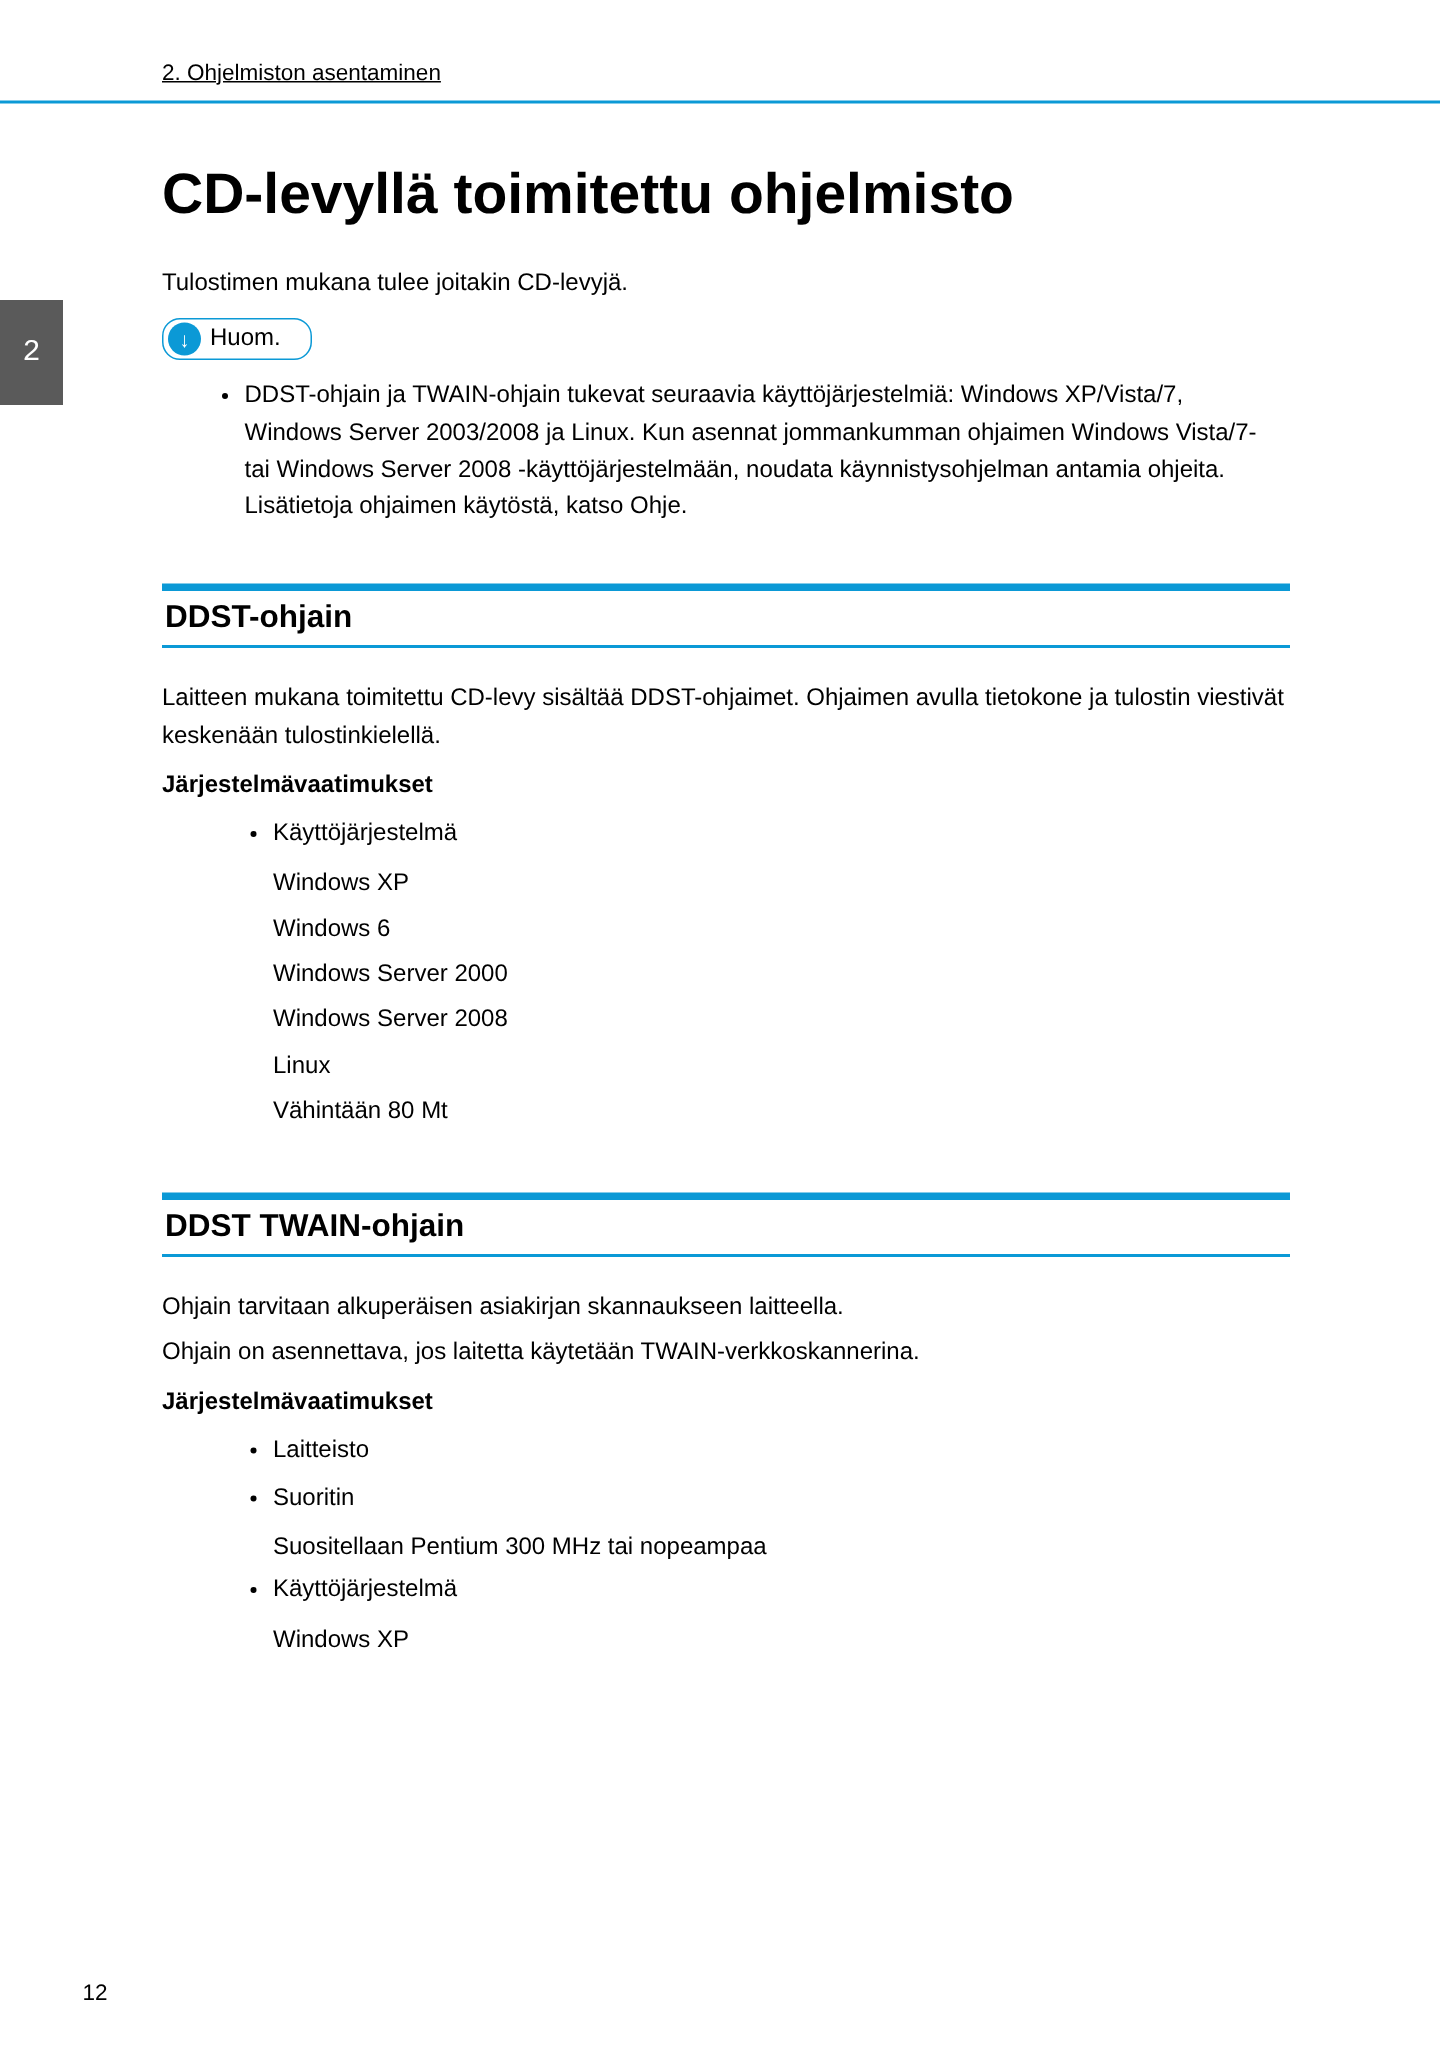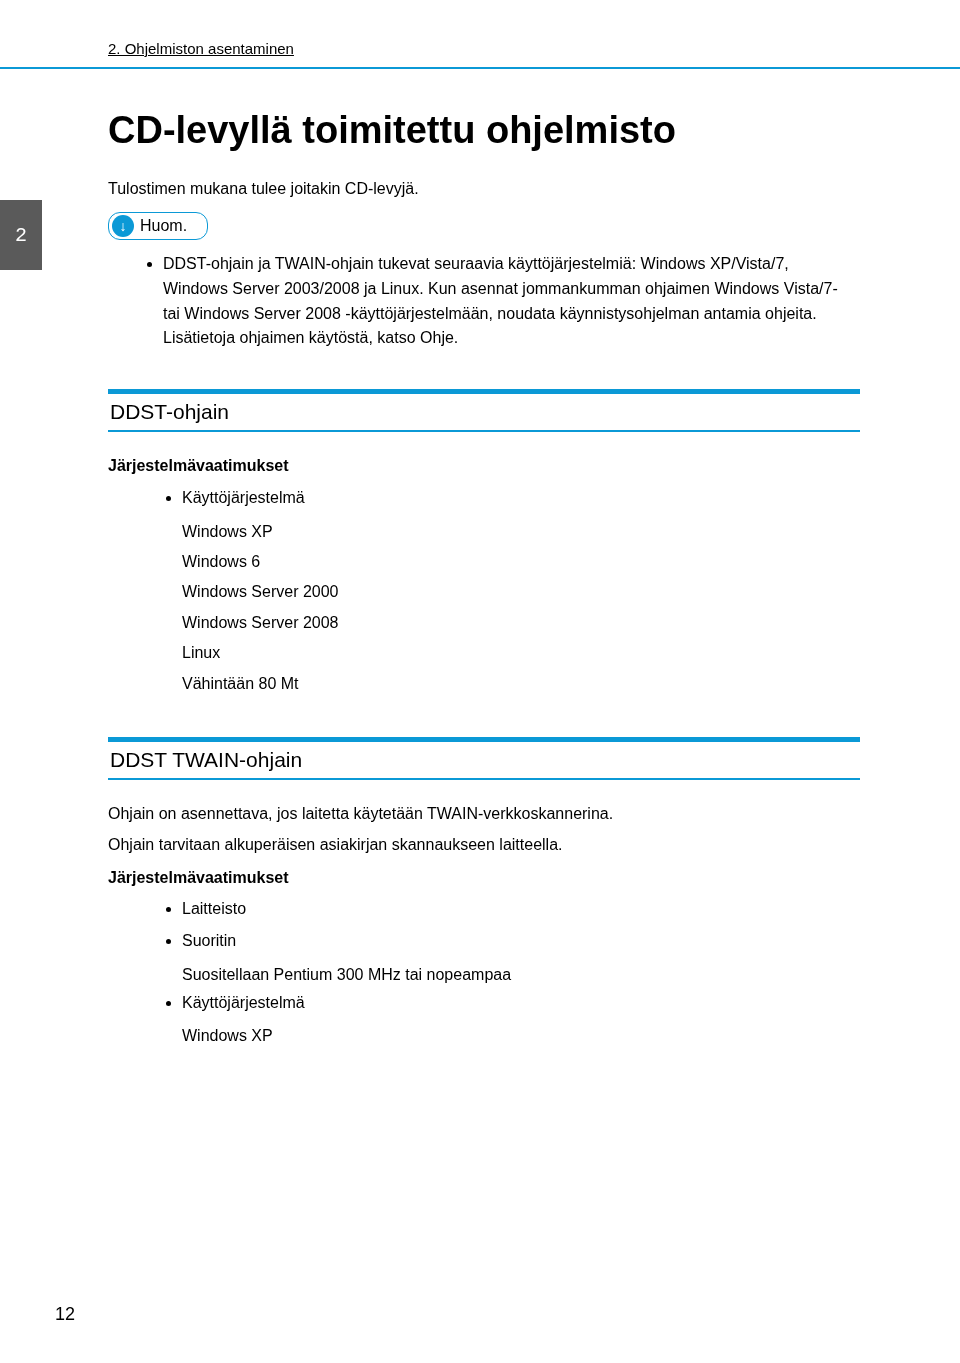--- a/index.html
+++ b/index.html
@@ -87,21 +87,21 @@
     margin-top: 38px;
     border-top: 5px solid #0b99d6;
     padding-top: 0;
   }
   .section-heading .line {
     height: 2px;
     background: #0b99d6;
   }
   .section-heading h2 {
     font-size: 21px;
-    font-weight: normal;
+    font-weight: bold;
     padding: 6px 0 6px 2px;
     margin-bottom: 0;
   }
   .section-body {
     margin-top: 22px;
   }
   .section-body p {
     font-size: 16px;
     line-height: 1.55;
     margin-bottom: 6px;
@@ -122,22 +122,22 @@
     margin-bottom: 2px;
   }
   .sub {
     font-size: 16px;
     line-height: 1.9;
     margin-left: 74px;
   }
   .page-number {
     position: absolute;
     left: 55px;
-    bottom: 38px;
-    font-size: 18px;
+    bottom: 26px;
+    font-size: 15px;
   }
 </style>
 </head>
 <body>
 
 <div class="header-bar">2. Ohjelmiston asentaminen</div>
 <hr class="header-rule">
 
 <div class="chapter-tab">2</div>
 
@@ -155,42 +155,43 @@
   <ul class="bullet">
     <li>DDST-ohjain ja TWAIN-ohjain tukevat seuraavia käyttöjärjestelmiä: Windows XP/Vista/7, Windows Server 2003/2008 ja Linux. Kun asennat jommankumman ohjaimen Windows Vista/7- tai Windows Server 2008 -käyttöjärjestelmään, noudata käynnistysohjelman antamia ohjeita. Lisätietoja ohjaimen käytöstä, katso Ohje.</li>
   </ul>
 
   
   <div class="section-heading">
     <h2>DDST-ohjain</h2>
     <div class="line"></div>
   </div>
   <div class="section-body">
+    <p>Laitteen mukana toimitettu CD-levy sisältää DDST-ohjaimet. Ohjaimen avulla tietokone ja tulostin viestivät keskenään tulostinkielellä.</p>
     <p class="sys-req-label">Järjestelmävaatimukset</p>
 
     <ul class="req">
       <li>Käyttöjärjestelmä</li>
     </ul>
     <div class="sub">Windows XP</div>
     <div class="sub">Windows 6</div>
     <div class="sub">Windows Server 2000</div>
     <div class="sub">Windows Server 2008</div>
     <div class="sub">Linux</div>
 
     <div class="sub">Vähintään 80 Mt</div>
   </div>
 
   
   <div class="section-heading">
     <h2>DDST TWAIN-ohjain</h2>
     <div class="line"></div>
   </div>
   <div class="section-body">
+    <p>Ohjain tarvitaan alkuperäisen asiakirjan skannaukseen laitteella.</p>
     <p>Ohjain on asennettava, jos laitetta käytetään TWAIN-verkkoskannerina.</p>
-    <p>Ohjain tarvitaan alkuperäisen asiakirjan skannaukseen laitteella.</p>
     <p class="sys-req-label">Järjestelmävaatimukset</p>
 
     <ul class="req">
       <li>Laitteisto</li>
     </ul>
 
     <ul class="req">
       <li>Suoritin</li>
     </ul>
     <div class="sub">Suositellaan Pentium 300 MHz tai nopeampaa</div>

